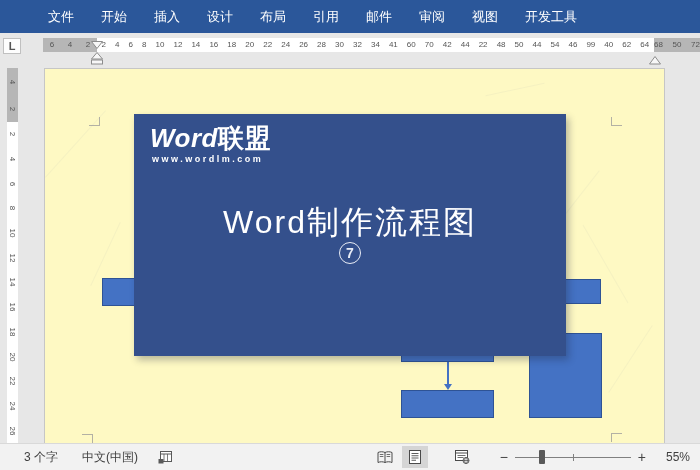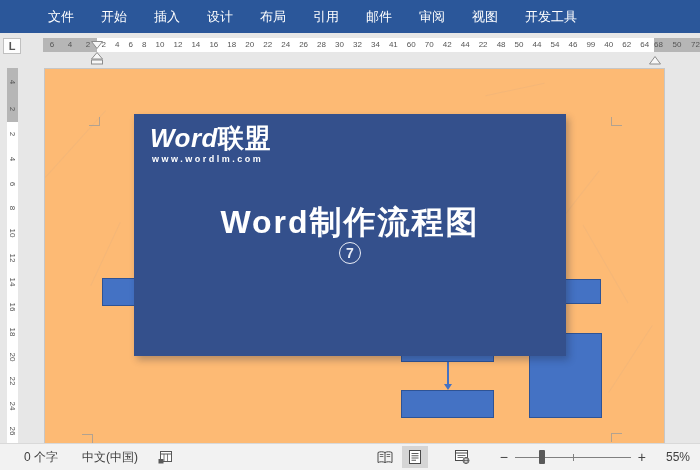--- a/index.html
+++ b/index.html
@@ -32,21 +32,21 @@
 
   
   .docarea { position:absolute; left:0; top:65px; width:700px; height:378px; background:#E7E7E7; }
   .vruler { position:absolute; left:7px; top:3px; width:11px; height:375px; }
   .vband { position:absolute; left:0; width:11px; display:flex; flex-direction:column;
            justify-content:space-around; align-items:center; }
   .vband.gray { background:#B6B6B6; }
   .vband.white { background:#FFFFFF; }
   .vband .rnum { transform:rotate(90deg); display:block; }
 
-  .page { position:absolute; left:44px; top:3px; width:621px; height:375px; background:#fdba74;
+  .page { position:absolute; left:44px; top:3px; width:621px; height:375px; background:#fef9c3;
           border-top:1px solid #C6C6C6; border-left:1px solid #C6C6C6; border-right:1px solid #C6C6C6;
           overflow:hidden; }
 
   .ghost { position:absolute; background:#7E90AE; opacity:0.07; }
   .corner { position:absolute; width:11px; height:9px; opacity:0.75; }
   .corner.tl { border-right:1px solid #9A9A9A; border-bottom:1px solid #9A9A9A; }
   .corner.tr { border-left:1px solid #9A9A9A; border-bottom:1px solid #9A9A9A; }
   .corner.bl { border-right:1px solid #9A9A9A; border-top:1px solid #9A9A9A; }
   .corner.br { border-left:1px solid #9A9A9A; border-top:1px solid #9A9A9A; }
 
@@ -55,21 +55,21 @@
   .conn-head { position:absolute; width:0; height:0; border-left:4px solid transparent;
                border-right:4px solid transparent; border-top:6px solid #4472C4; }
 
   
   .card { position:absolute; left:89px; top:45px; width:432px; height:242px; background:#34508C;
           box-shadow:3px 4px 7px rgba(25,35,60,.30); color:#FFFFFF; }
   .logo { position:absolute; left:16px; top:7px; font-size:26px; font-weight:bold; letter-spacing:0.5px; }
   .logo .lat { font-style:italic; }
   .logo-site { position:absolute; left:18px; top:40px; font-size:9px; font-weight:bold; letter-spacing:2.5px; }
   .card-title { position:absolute; left:0; top:87px; width:432px; text-align:center;
-                font-size:32px; font-weight:bold; letter-spacing:2px; white-space:nowrap; }
+                font-size:32px; font-weight:normal; letter-spacing:2px; white-space:nowrap; }
   .num-circle { position:absolute; left:0; top:128px; width:432px; display:flex; justify-content:center; }
   .num-circle .circ { width:22px; height:22px; border:1.5px solid #E9EDF6; border-radius:50%;
                       display:flex; align-items:center; justify-content:center;
                       font-size:14px; font-weight:bold; color:#E9EDF6; }
   .card-footer { position:absolute; left:22px; top:206px; font-size:15px; color:#E8ECF5; letter-spacing:1px; }
 
   
   .statusbar { position:absolute; left:0; bottom:0; width:700px; height:27px; background:#F2F2F2;
                border-top:1px solid #D9D9D9; display:flex; align-items:center; font-size:12px; color:#3F3F3F; }
   .statusbar .sb-item { white-space:nowrap; cursor:default; }
@@ -253,21 +253,21 @@
         <div class="card-title">Word制作流程图</div>
         <div class="num-circle">
           <span class="circ">7</span>
         </div>
       </div>
 
     </div>
   </div>
 
   <div class="statusbar">
-    <span class="sb-item sb-words">0 个字</span>
+    <span class="sb-item sb-words">3 个字</span>
     <span class="sb-item sb-lang">中文(中国)</span>
     <span class="sb-macro">
       <svg width="14" height="13" viewBox="0 0 14 13">
         <rect x="2.5" y="0.5" width="11" height="10" fill="#FDFDFD" stroke="#595959" stroke-width="1"></rect>
         <line x1="2.5" y1="3" x2="13.5" y2="3" stroke="#595959" stroke-width="1"></line>
         <line x1="6" y1="3" x2="6" y2="10.5" stroke="#595959" stroke-width="0.8"></line>
         <line x1="9.5" y1="3" x2="9.5" y2="10.5" stroke="#595959" stroke-width="0.8"></line>
         <rect x="0.5" y="8" width="5" height="4.5" fill="#595959"></rect>
       </svg>
     </span>

